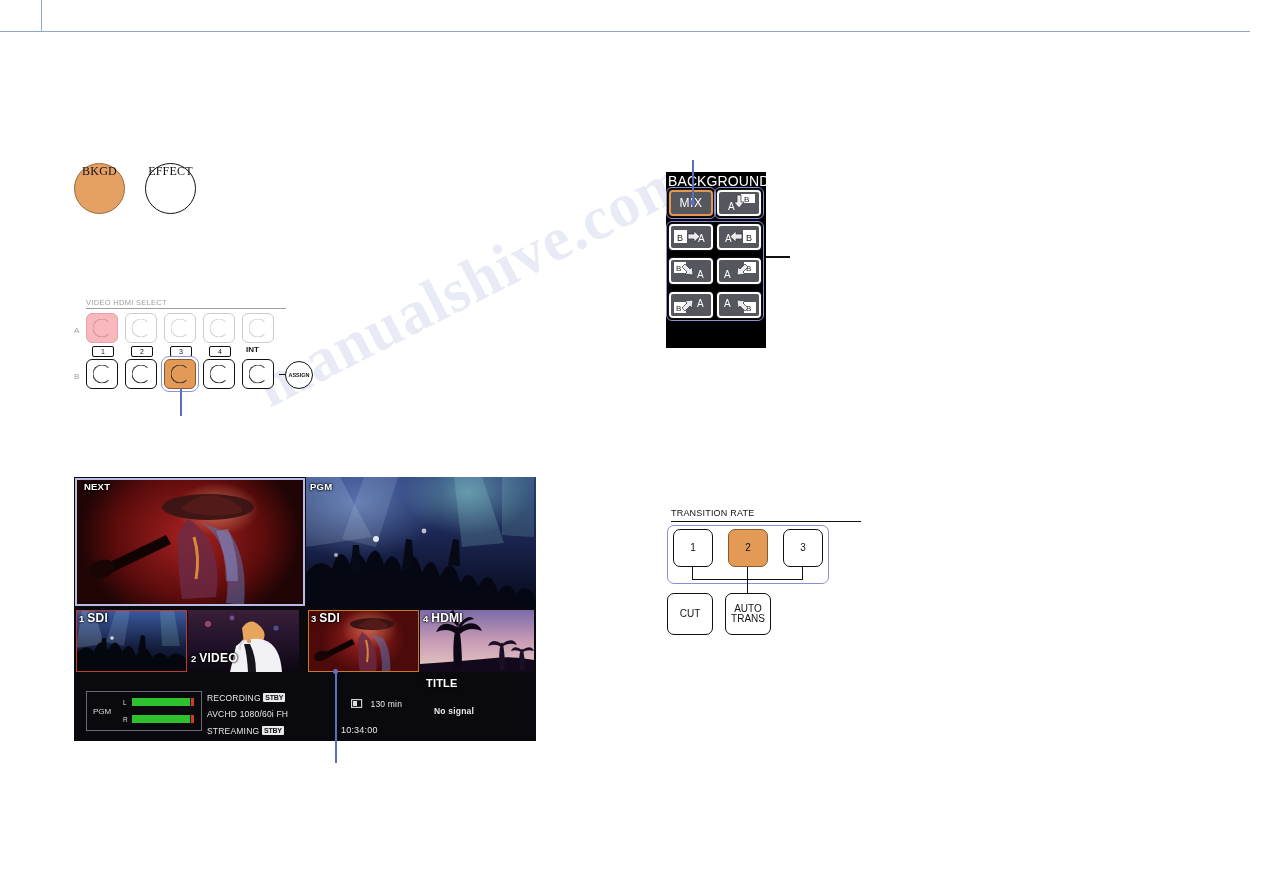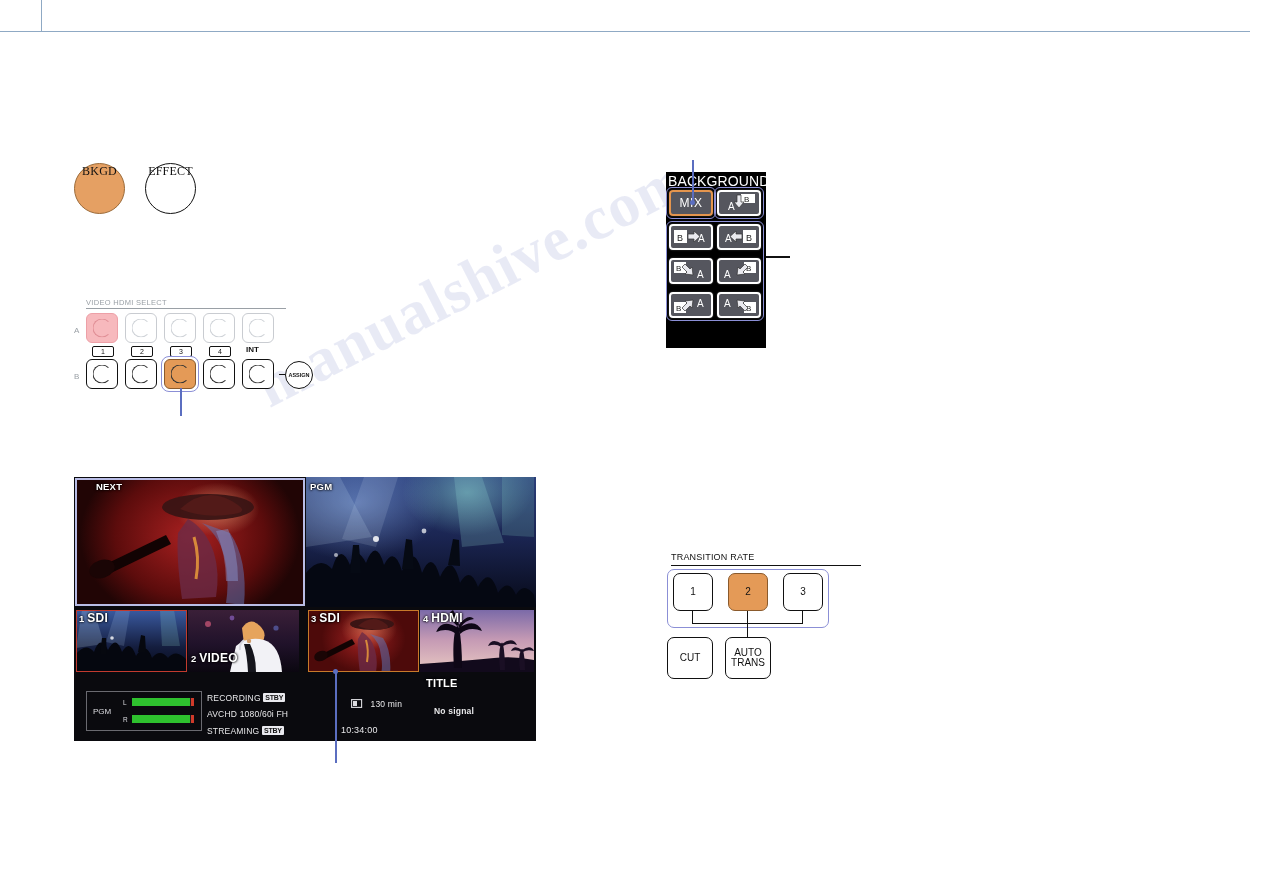--- a/index.html
+++ b/index.html
@@ -117,21 +117,21 @@
     background:#55565e;border:2.4px solid #fff;
     box-shadow:0 0 0 1.2px #111;
     display:flex;align-items:center;justify-content:center;
     color:#fff;font-size:12px;
   }
   .pat.mix{background:#55565e;border-color:#e4954e;box-shadow:0 0 0 1.2px #111;}
   .pat svg{display:block;}
   .grp-ring{position:absolute;border:1.3px solid #8b8fd6;border-radius:6px;box-sizing:border-box;}
 
   
-  .tr{position:absolute;left:667px;top:508px;width:200px;height:130px;margin-top:44px;}
+  .tr{position:absolute;left:667px;top:508px;width:200px;height:130px;}
   .tr .cap{position:absolute;left:4px;top:0;font-size:9px;color:#111;letter-spacing:.2px;}
   .tr .caprule{position:absolute;left:4px;top:13px;width:190px;height:1px;background:#111;}
   .tbtn{
     position:absolute;border:1.4px solid #111;border-radius:7px;background:#fff;
     display:flex;align-items:center;justify-content:center;text-align:center;
     font-size:10px;color:#111;box-sizing:border-box;line-height:1.05;
   }
   .tbtn.on{background:#e49a57;border-color:#8a5a2c;}
   .tline{position:absolute;background:#111;}
 </style>
@@ -329,21 +329,21 @@
         <path d="M104 30 q28 -26 58 -4 q10 7 -4 9 q-30 5 -54 -5z" fill="#521a18"></path>
         <path d="M112 40 q18 10 26 34 q6 20 2 44 l-34 2 q-6 -42 -4 -66z" fill="#6b2a46" opacity=".8"></path>
         <path d="M126 44 q20 14 24 42 q3 20 0 38 l18 2 q4 -46 -14 -72z" fill="#5f6fae" opacity=".55"></path>
         <path d="M140 52 q10 24 10 50 l12 0 q0 -30 -10 -52z" fill="#8b9cd8" opacity=".45"></path>
         <path d="M28 86 l62 -30 l5 9 l-62 30z" fill="#120303"></path>
         <ellipse cx="26" cy="90" rx="13" ry="9" fill="#1a0505" transform="rotate(-18 26 90)"></ellipse>
         <path d="M118 58 q6 20 2 42" stroke="#f0a23a" stroke-width="3" fill="none" opacity=".8"></path>
       </svg>
     </div>
     <div class="mv-outline" style="left:1px;top:1px;width:230px;height:128px;border:2px solid #b9bde6;"></div>
-    <div class="mv-lab" style="left:22px;top:4px;">NEXT</div>
+    <div class="mv-lab" style="left:10px;top:4px;">NEXT</div>
 
     <div class="mv-img" style="left:232px;top:0px;width:230px;height:130px;
          background:
            radial-gradient(ellipse 90px 60px at 70% 12%, rgba(150,235,220,.45), rgba(0,0,0,0) 72%),
            radial-gradient(ellipse 120px 80px at 22% 20%, rgba(150,190,255,.45), rgba(0,0,0,0) 72%),
            linear-gradient(180deg,#2b3f7a 0%,#1a2450 48%,#070a18 100%);">
       <svg width="230" height="130" viewBox="0 0 230 130" style="display:block">
         <path d="M0 0 L34 0 L66 60 L0 70z" fill="#cfe7f6" opacity=".16"></path>
         <path d="M58 0 L92 0 L70 70 L36 62z" fill="#dff0ff" opacity=".13"></path>
         <path d="M148 0 L176 0 L198 66 L156 70z" fill="#9be8da" opacity=".2"></path>

